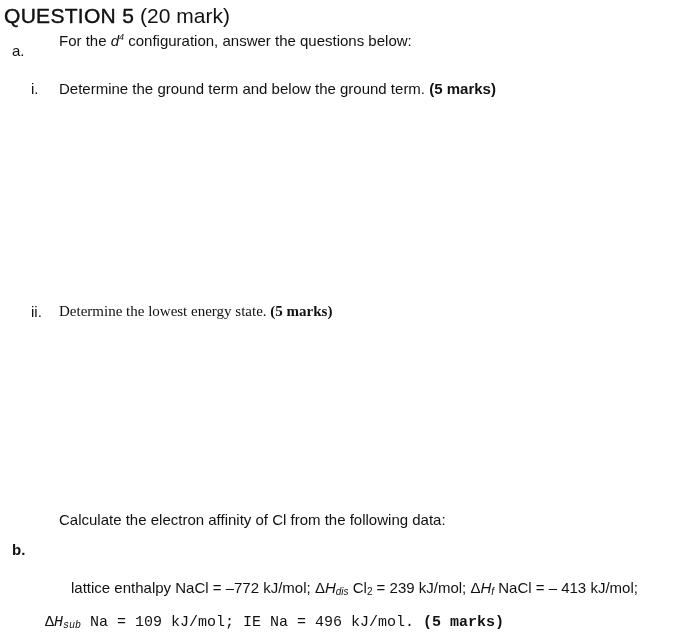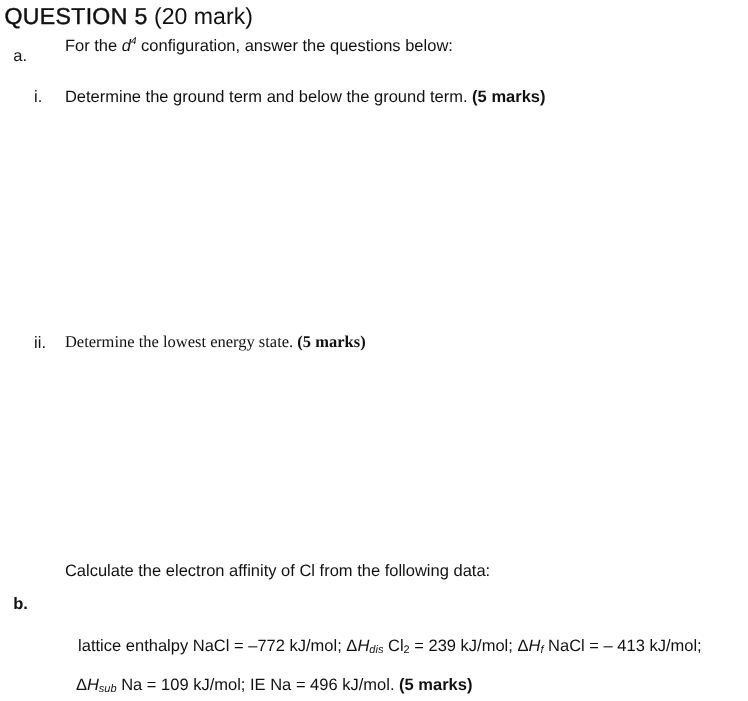--- a/index.html
+++ b/index.html
@@ -41,15 +41,15 @@
   <span>Determine the lowest energy state. </span><span class="b">(5 marks)</span>
 </div>
 
 <div class="abs lbl b" style="left:12px; top:541px;">b.</div>
 <div class="abs" style="left:59px; top:511px;">Calculate the electron affinity of Cl from the following data:</div>
 
 <div class="abs" style="left:59px; top:579px;margin-left:12px;">
   <span>lattice enthalpy NaCl = –772 kJ/mol; </span><span>Δ</span><span class="it">H</span><sub class="s">dis</sub><span> Cl</span><sub class="n">2</sub><span> = 239 kJ/mol; </span><span>Δ</span><span class="it">H</span><sub class="s">f</sub><span> NaCl = – 413 kJ/mol;</span>
 </div>
 
-<div class="abs" style="left:69px; top:614px;">
+<div class="abs" style="left:45px; top:614px;font-family:Liberation Mono, monospace;">
   <span>Δ</span><span class="it">H</span><sub class="s">sub</sub><span> Na = 109 kJ/mol; IE Na = 496 kJ/mol. </span><span class="b">(5 marks)</span>
 </div>
 
 </body></html>

